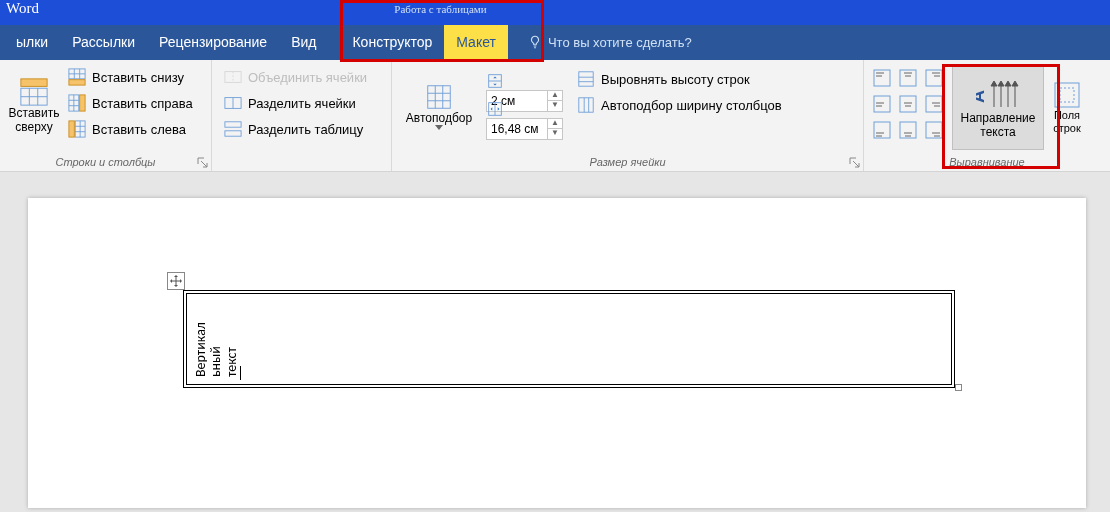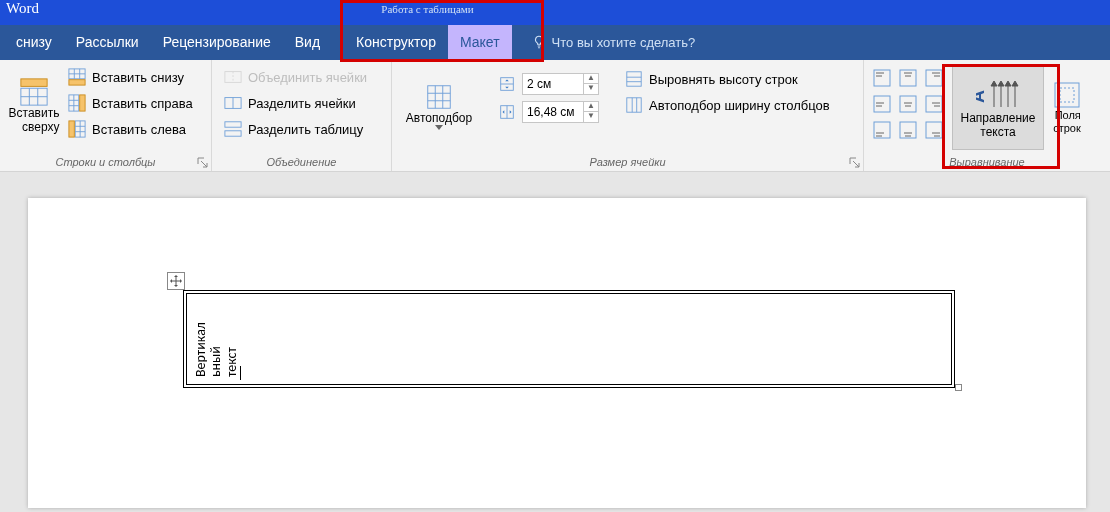--- a/index.html
+++ b/index.html
@@ -21,21 +21,21 @@
     color: #fff;
     display: flex;
     font-family: Liberation Serif, serif;
   }
   .app-name {
     font-size: 15px;
     padding: 0 4px 3px 6px;
   }
   .context-title {
     position: absolute;
-    left: 335px;
+    left: 348px;
     top: 3px;
     width: 185px;
     text-align: center;
     font-size: 11px;
     color: #cfe0f4;
   }
 
   
   .tabrow {
     height: 35px;
@@ -48,21 +48,21 @@
   }
   .tab {
     padding: 0 12px;
     height: 35px;
     line-height: 35px;
     font-size: 14px;
     cursor: pointer;
     white-space: nowrap;
   }
   .tab.active {
-    background: #c4b5fd;
+    background: #fde047;
     color: #2b579a;
   }
   .tell-me {
     display: flex;
     color: #cfe0f4;
     font-size: 13px;
     margin-left: 20px;
   }
   .tell-me svg { margin-right: 6px; }
 
@@ -112,21 +112,21 @@
     bottom: 2px;
     width: 12px;
     height: 12px;
   }
 
   .vbtn {
     display: flex;
     flex-direction: column;
     align-items: center;
     justify-content: center;
-    text-align: right;
+    text-align: center;
     line-height: 1.15;
     padding: 2px 4px;
     font-size: 12px;
     cursor: pointer;
   }
   .hbtn {
     display: flex;
     align-items: center;
     height: 26px;
     padding: 0 6px;
@@ -137,23 +137,23 @@
   .hbtn svg, .hbtn .ico { margin-right: 6px; }
 
   .stack { display: flex; flex-direction: column; }
 
   .disabled { color: #bdbdbd; }
   .disabled svg { opacity: 0.5; }
 
   
   .spinwrap {
     display: flex;
-    align-items: center;
     height: 24px;
-    margin: 2px 12px;
+    margin: 2px 0;
+    flex-direction: column;
   }
   .spinwrap .ico { margin-right: 6px; display:inline-flex; }
   .spinbox {
     display: flex;
     border: 1px solid #c6c6c6;
     background: #fff;
     height: 22px;
   }
   .spinbox input {
     border: none;
@@ -283,21 +283,21 @@
 
 <div class="annot annot1"></div>
 <div class="annot annot2"></div>
 
 <div class="titlebar">
   <div class="app-name">Word</div>
   <div class="context-title">Работа с таблицами</div>
 </div>
 
 <div class="tabrow">
-  <div class="tab">снизу</div>
+  <div class="tab">ылки</div>
   <div class="tab">Рассылки</div>
   <div class="tab">Рецензирование</div>
   <div class="tab">Вид</div>
   <div class="tab" style="margin-left:12px">Конструктор</div>
   <div class="tab active">Макет</div>
 
   <div class="tell-me">
     <svg width="14" height="14" viewBox="0 0 16 16">
       <path fill="none" stroke="#cfe0f4" stroke-width="1.2" d="M8 1.5a4 4 0 0 0-2.3 7.3c.4.3.6.7.6 1.2v.5h3.4v-.5c0-.5.2-.9.6-1.2A4 4 0 0 0 8 1.5zM6.5 12.5h3M7 14.5h2"></path>
     </svg>
@@ -379,23 +379,20 @@
           <span>Разделить ячейки</span>
         </div>
         <div class="hbtn">
           <svg width="18" height="18" viewBox="0 0 20 20">
             <rect x="1" y="2" width="18" height="6" fill="none" stroke="#6f9fd8"></rect>
               <rect x="1" y="12" width="18" height="6" fill="none" stroke="#6f9fd8"></rect>
           </svg>
           <span>Разделить таблицу</span>
         </div>
       </div>
-    </div>
-    <div class="group-label">
-      <span>Объединение</span>
     </div>
   </div>
 
   <div class="group" style="width:472px">
     <div class="group-body">
       <div class="vbtn" style="width:82px;height:84px">
         <svg width="30" height="30" viewBox="0 0 32 32">
           <rect x="4" y="4" width="24" height="24" fill="none" stroke="#6f9fd8"></rect>
           <line x1="12" y1="4" x2="12" y2="28" stroke="#6f9fd8"></line>
             <line x1="20" y1="4" x2="20" y2="28" stroke="#6f9fd8"></line>

